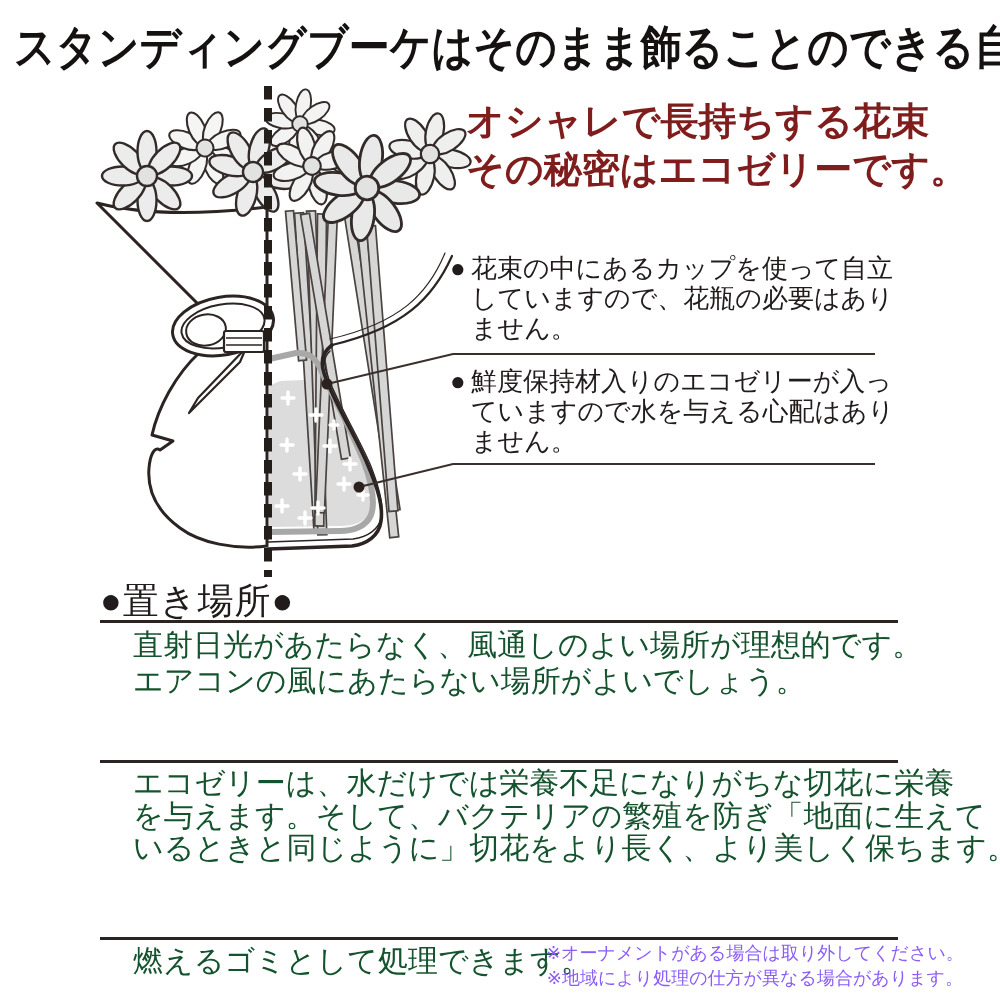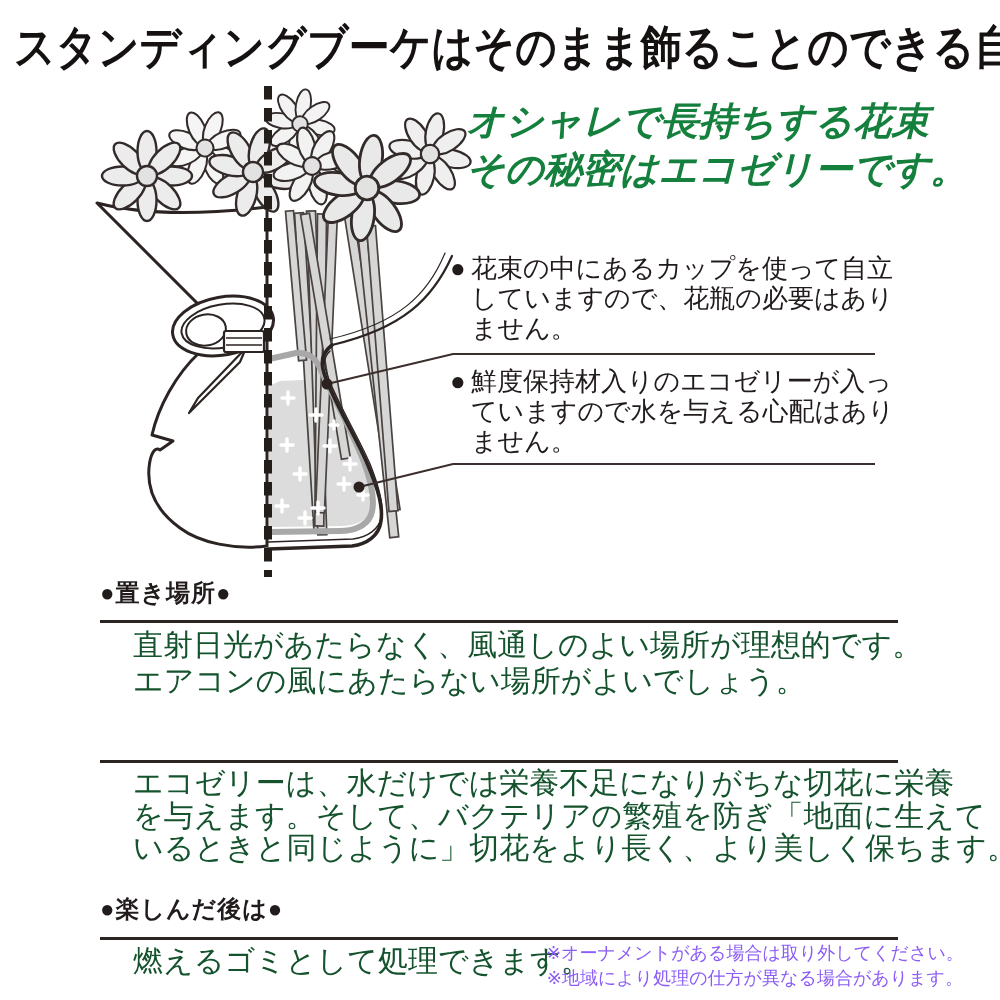--- a/index.html
+++ b/index.html
@@ -8,28 +8,28 @@
     font-family:"Liberation Sans","DejaVu Sans",sans-serif;color:#262020;
   }
   .abs{position:absolute;}
   #headline{
     left:14px;top:16px;font-size:47px;font-weight:bold;color:#141110;
     white-space:nowrap;transform:scaleX(0.87);transform-origin:left top;
     letter-spacing:0px;z-index:3;
   }
   #bouquet-svg{left:0;top:0;z-index:1;pointer-events:none;}
   .textlayer{z-index:2;}
-  #subtitle{left:466px;top:97px;font-size:38px;font-weight:600;line-height:48px;color:#15803d;white-space:nowrap;font-style:italic;}
+  #subtitle{left:466px;top:97px;font-size:38px;font-weight:600;line-height:48px;color:#7f1d1d;white-space:nowrap;}
   .callout{font-size:26px;line-height:30px;color:#211c1b;white-space:nowrap;font-weight:500;}
   #callout-1{left:450px;top:253px;}
   #callout-2{left:450px;top:366px;}
   .callout .row{display:flex;}
   .callout .marker{width:21px;flex:0 0 21px;}
   .callout .indent{padding-left:21px;}
-  .section-heading{font-size:24px;font-weight:700;color:#211c1b;white-space:nowrap;letter-spacing:1px;}
+  .section-heading{font-size:36px;font-weight:400;color:#211c1b;white-space:nowrap;letter-spacing:1px;}
   #heading-1{left:100px;top:577px;}
   #heading-2{left:100px;top:720px;}
   #heading-3{left:100px;top:893px;}
   .rule{left:100px;width:798px;height:3px;background:#2b2422;}
   #rule-1{top:620px;}
   #rule-2{top:760px;}
   #rule-3{top:937px;}
   .section-body{left:133px;font-size:30px;color:#14532d;white-space:nowrap;letter-spacing:0;}
   #body-1{top:627px;line-height:36px;}
   #body-2{top:767px;line-height:32.5px;}
@@ -166,21 +166,20 @@
     <div>エアコンの風にあたらない場所がよいでしょう。</div>
   </div>
 
   <div id="rule-2" class="abs rule"></div>
   <div id="body-2" class="abs textlayer section-body">
     <div>エコゼリーは、水だけでは栄養不足になりがちな切花に栄養</div>
     <div>を与えます。そして、バクテリアの繁殖を防ぎ「地面に生えて</div>
     <div>いるときと同じように」切花をより長く、より美しく保ちます。</div>
   </div>
 
-  <div id="heading-3" class="abs textlayer section-heading">●楽しんだ後は●</div>
   <div id="rule-3" class="abs rule"></div>
   <div id="body-3" class="abs textlayer section-body">燃えるゴミとして処理できます。</div>
   <div id="notes" class="abs textlayer">
     <div>※オーナメントがある場合は取り外してください。</div>
     <div>※地域により処理の仕方が異なる場合があります。</div>
   </div>
 
 </div>
 
 </body></html>

